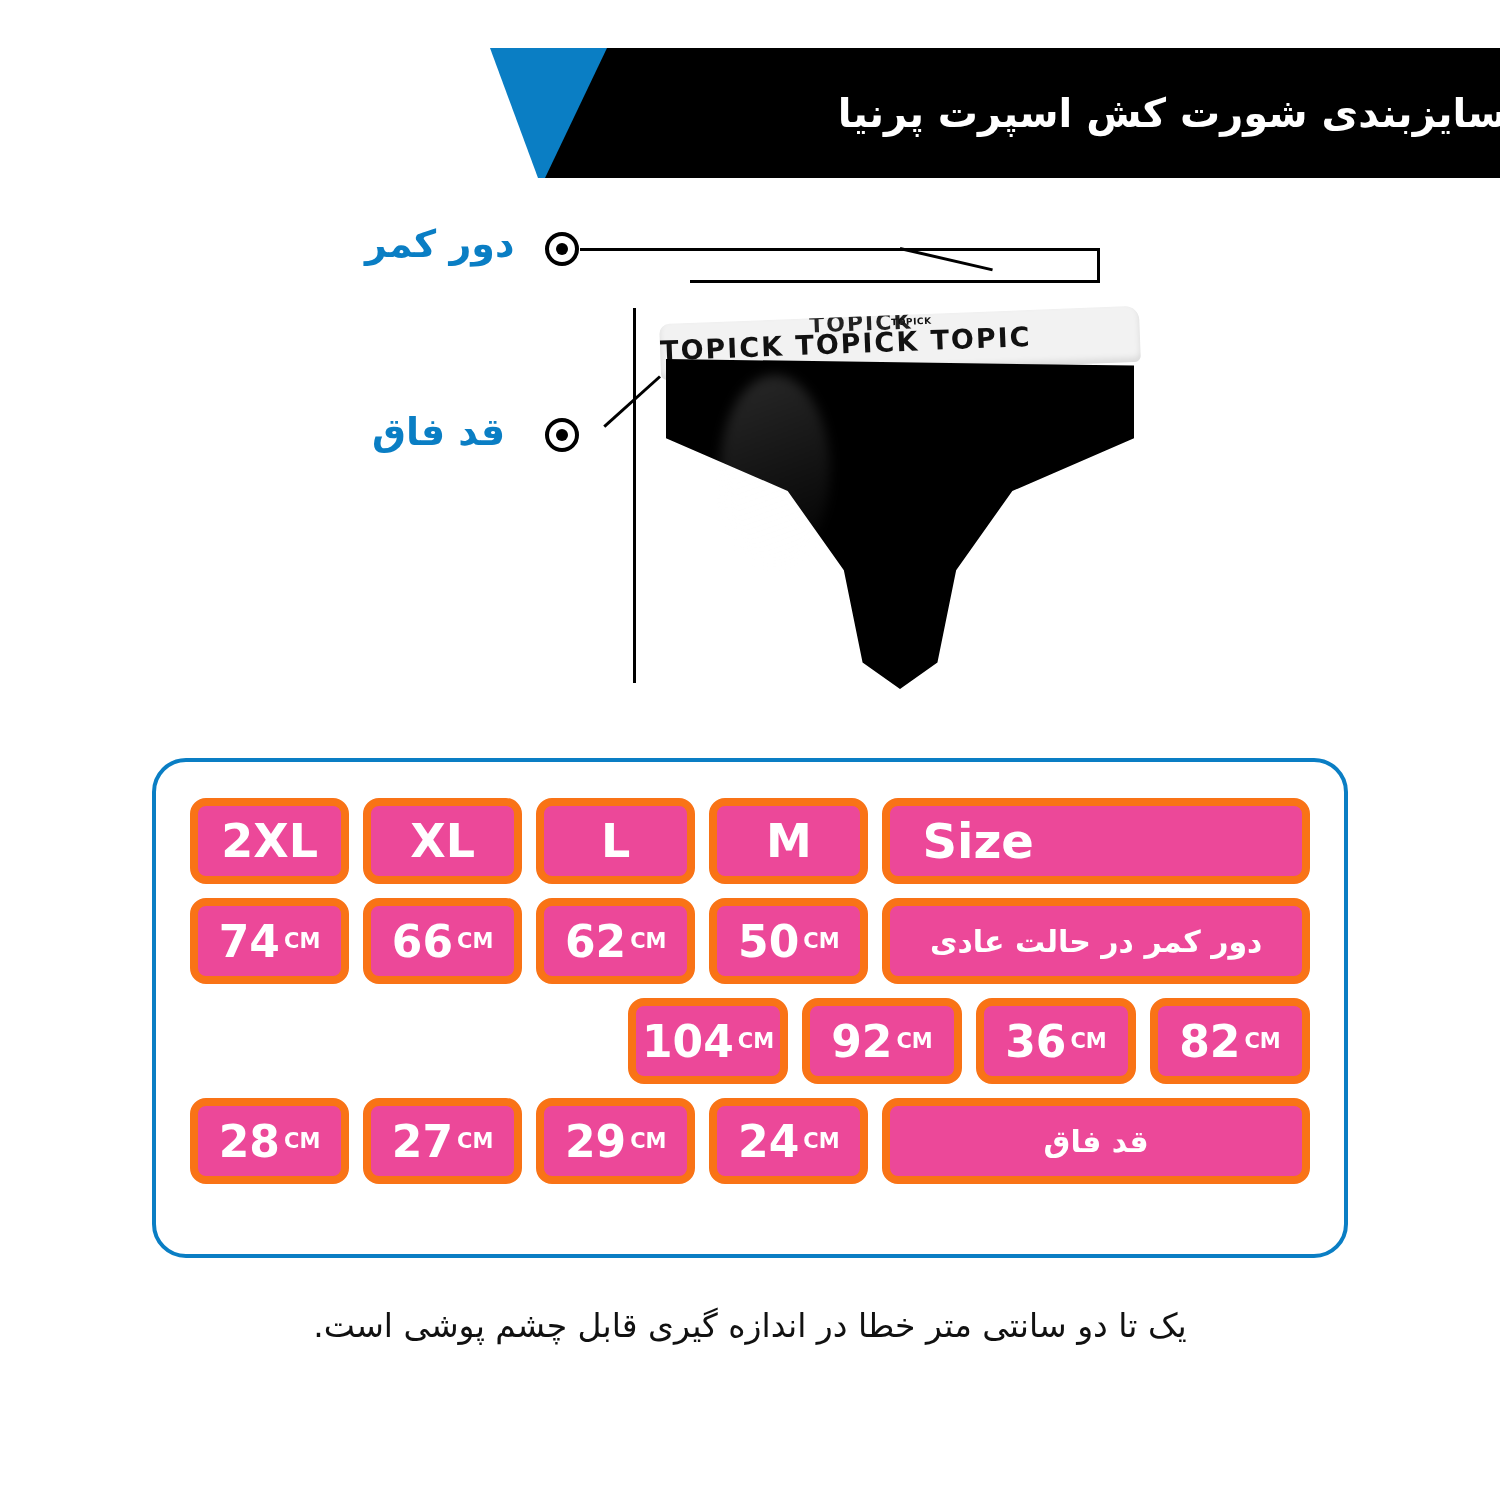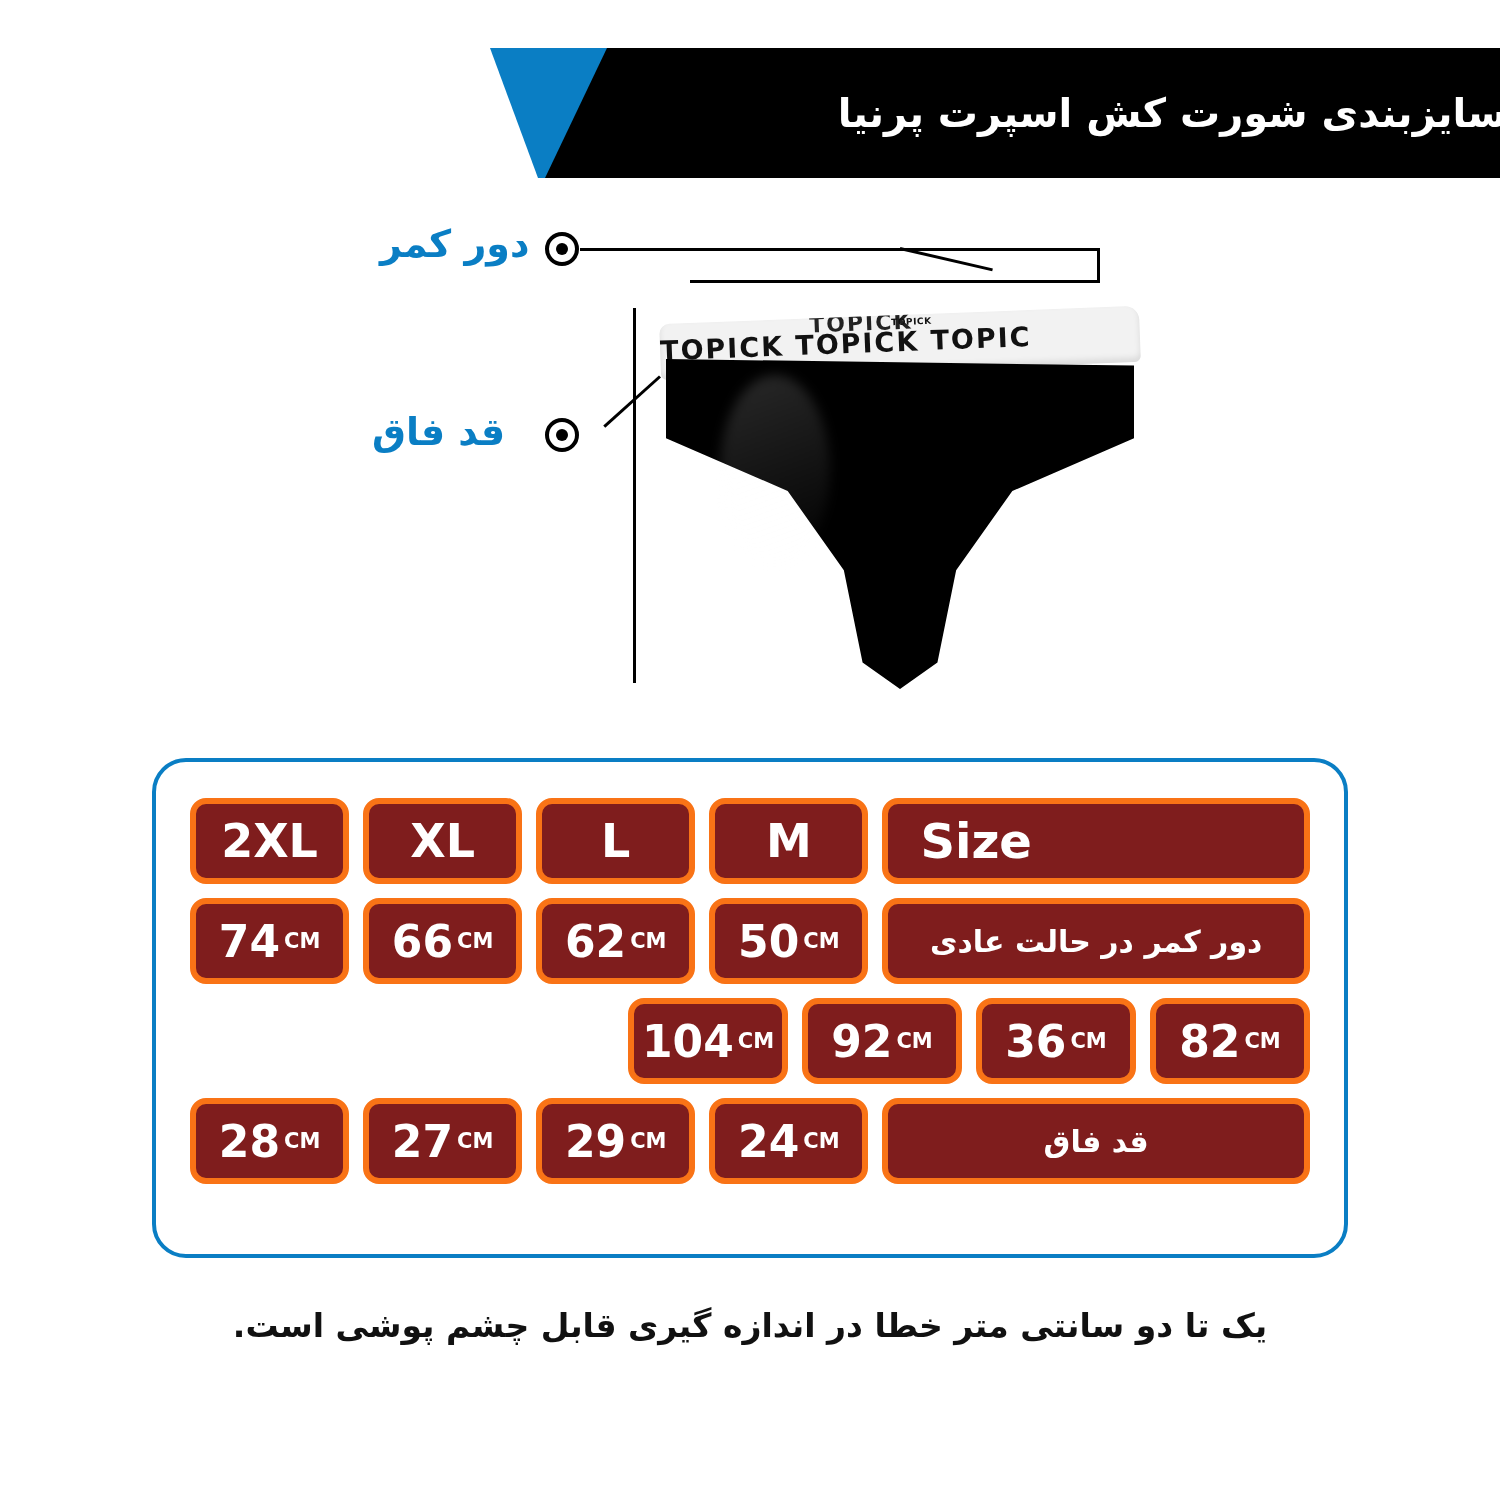--- a/index.html
+++ b/index.html
@@ -68,21 +68,21 @@
   }
 
   .callout-label {
     position: absolute;
     color: #0a7ec4;
     font-size: 38px;
     font-weight: bold;
     direction: rtl;
     white-space: nowrap;
   }
-  .lbl-waist { top: 32px; left: 380px; }
+  .lbl-waist { top: 32px; left: 365px; }
   .lbl-rise  { top: 220px; left: 372px; }
 
   .dot {
     position: absolute;
     width: 34px;
     height: 34px;
     border: 4px solid #000;
     border-radius: 50%;
     background: #fff;
     box-sizing: border-box;
@@ -199,22 +199,22 @@
     display: flex;
     flex-direction: row;
     align-items: center;
     justify-content: flex-start;
     gap: 14px;
     margin-bottom: 14px;
   }
   .trow:last-child { margin-bottom: 0; }
 
   .cell {
-    background: #7f1d1d;
-    border: 6px solid #f97316;
+    background: #ec4899;
+    border: 8px solid #f97316;
     border-radius: 16px;
     color: #fff;
     display: flex;
     align-items: center;
     justify-content: center;
     box-sizing: border-box;
     height: 86px;
   }
   .cell-label {
     width: 430px;
@@ -249,21 +249,21 @@
     position: absolute;
     top: 1300px;
     left: 0;
     width: 1500px;
     text-align: center;
     font-size: 33px;
     color: #111;
     direction: rtl;
     line-height: 1.55;
   }
-  .footnote span { display: block; font-weight: bold; }
+  .footnote span { display: block; }
 </style>
 </head>
 <body>
 
 <div class="header">
   <div class="header-blue"></div>
   <div class="header-black">
     <div class="header-title">جدول سایزبندی شورت کش اسپرت پرنیا</div>
   </div>
 </div>

